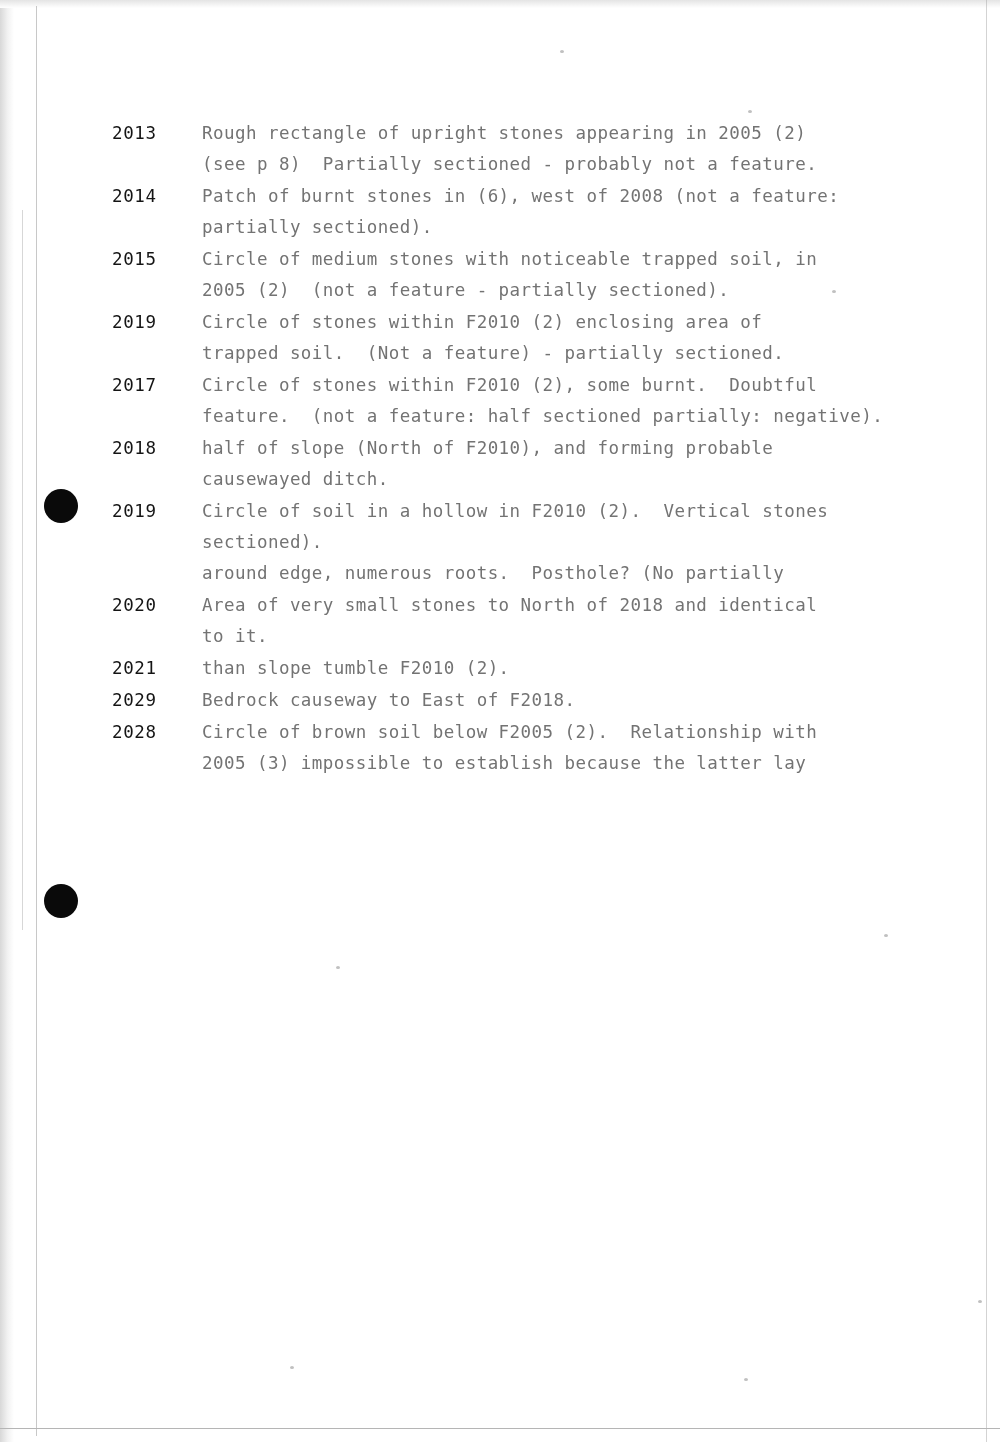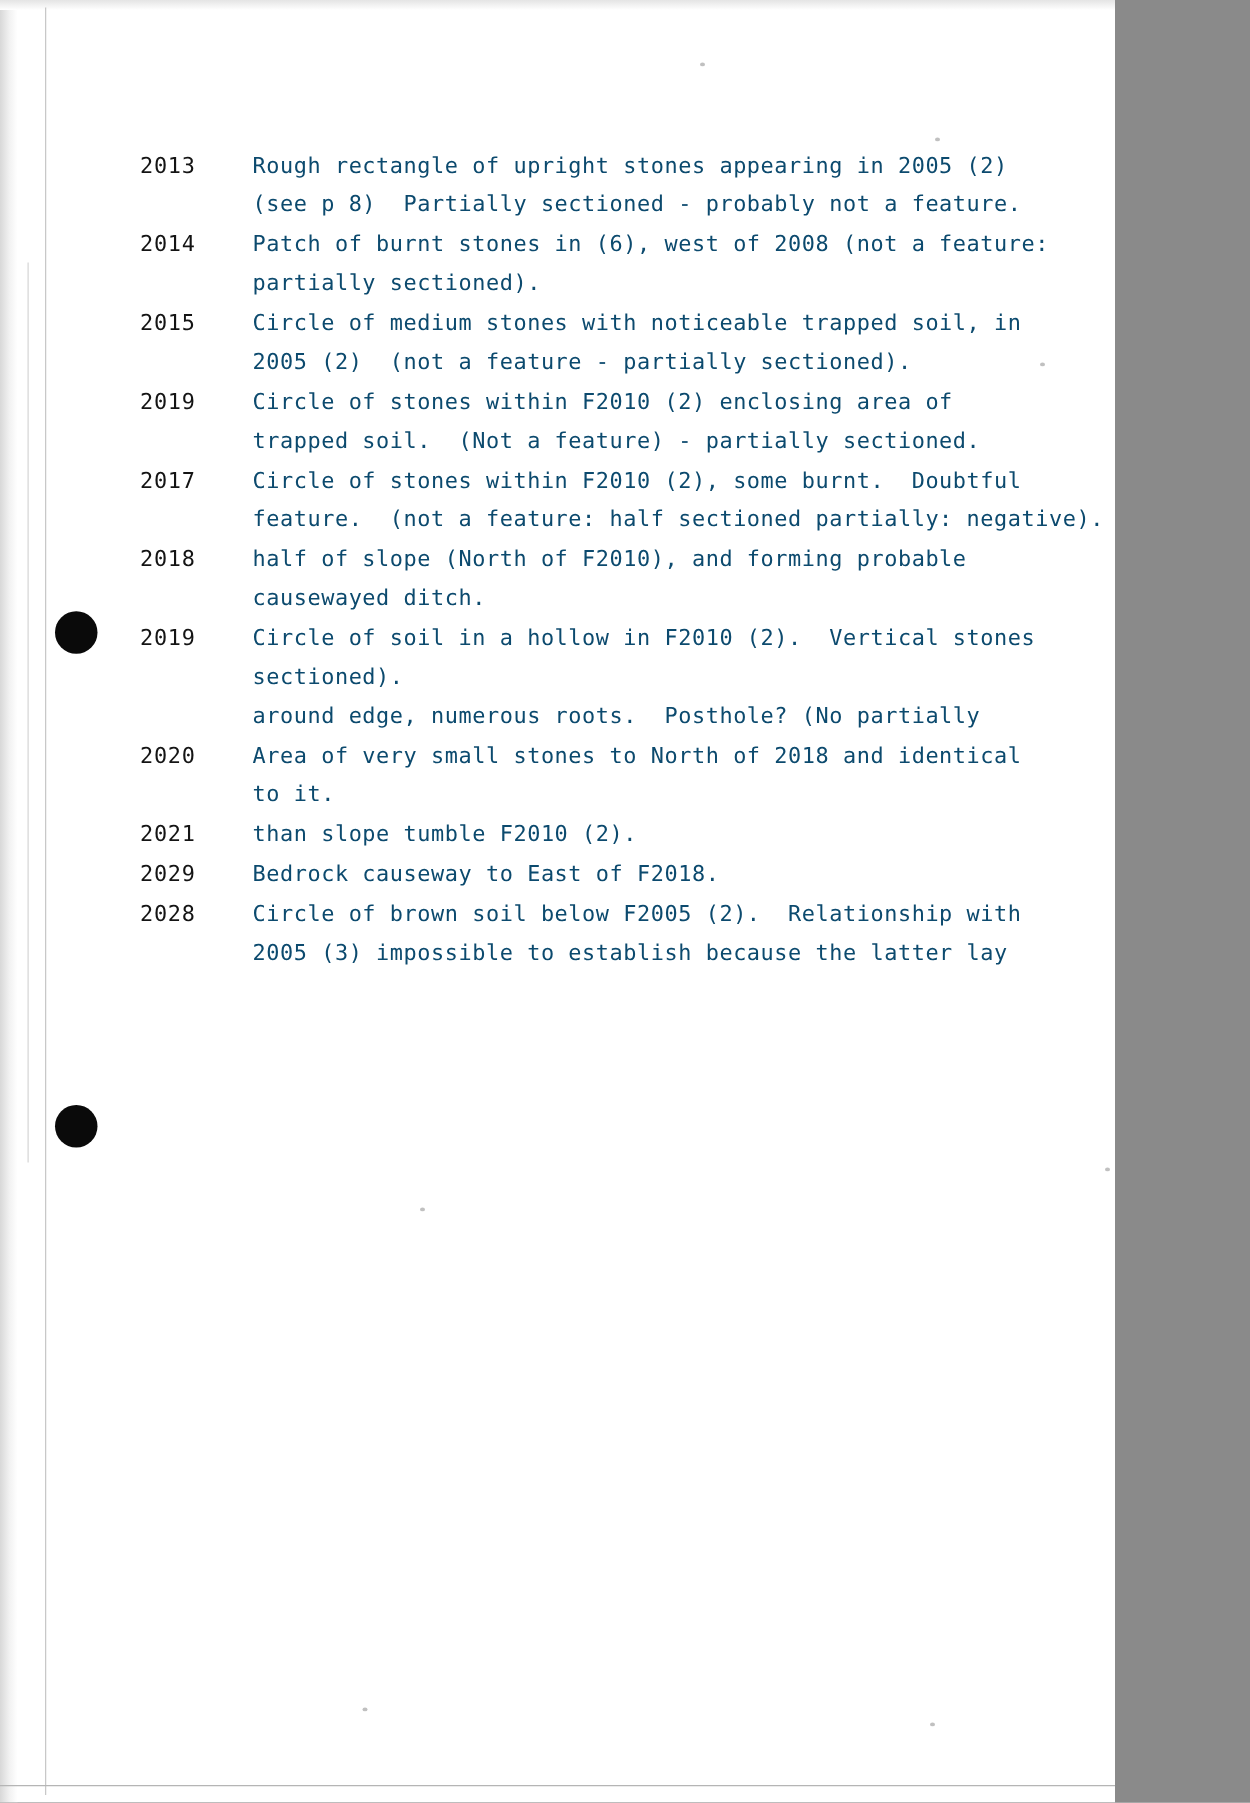--- a/index.html
+++ b/index.html
@@ -2,21 +2,21 @@
 <html><head>
 <meta charset="utf-8">
 <style>
   html, body {
     margin: 0;
     padding: 0;
     background: #8a8a8a;
   }
   .page {
     position: relative;
-    width: 892px;
+    width: 1000px;
     height: 1442px;
     background: #ffffff;
     overflow: hidden;
     font-family: "DejaVu Sans Mono", "Liberation Mono", monospace;
   }
 
   
   .edge-left {
     position: absolute;
     left: 0; top: 0;
@@ -93,21 +93,21 @@
     color: #141414;
     letter-spacing: 0.6px;
     white-space: nowrap;
   }
   .entry-lines {
     flex: 1 1 auto;
   }
   .entry-line {
     font-size: 17.5px;
     line-height: 31px;
-    color: #0c4a6e;
+    color: #737373;
     letter-spacing: 0.45px;
     white-space: pre;
   }
 </style>
 </head>
 <body>
 
 <div class="page">
 
   <div class="edge-left"></div>

